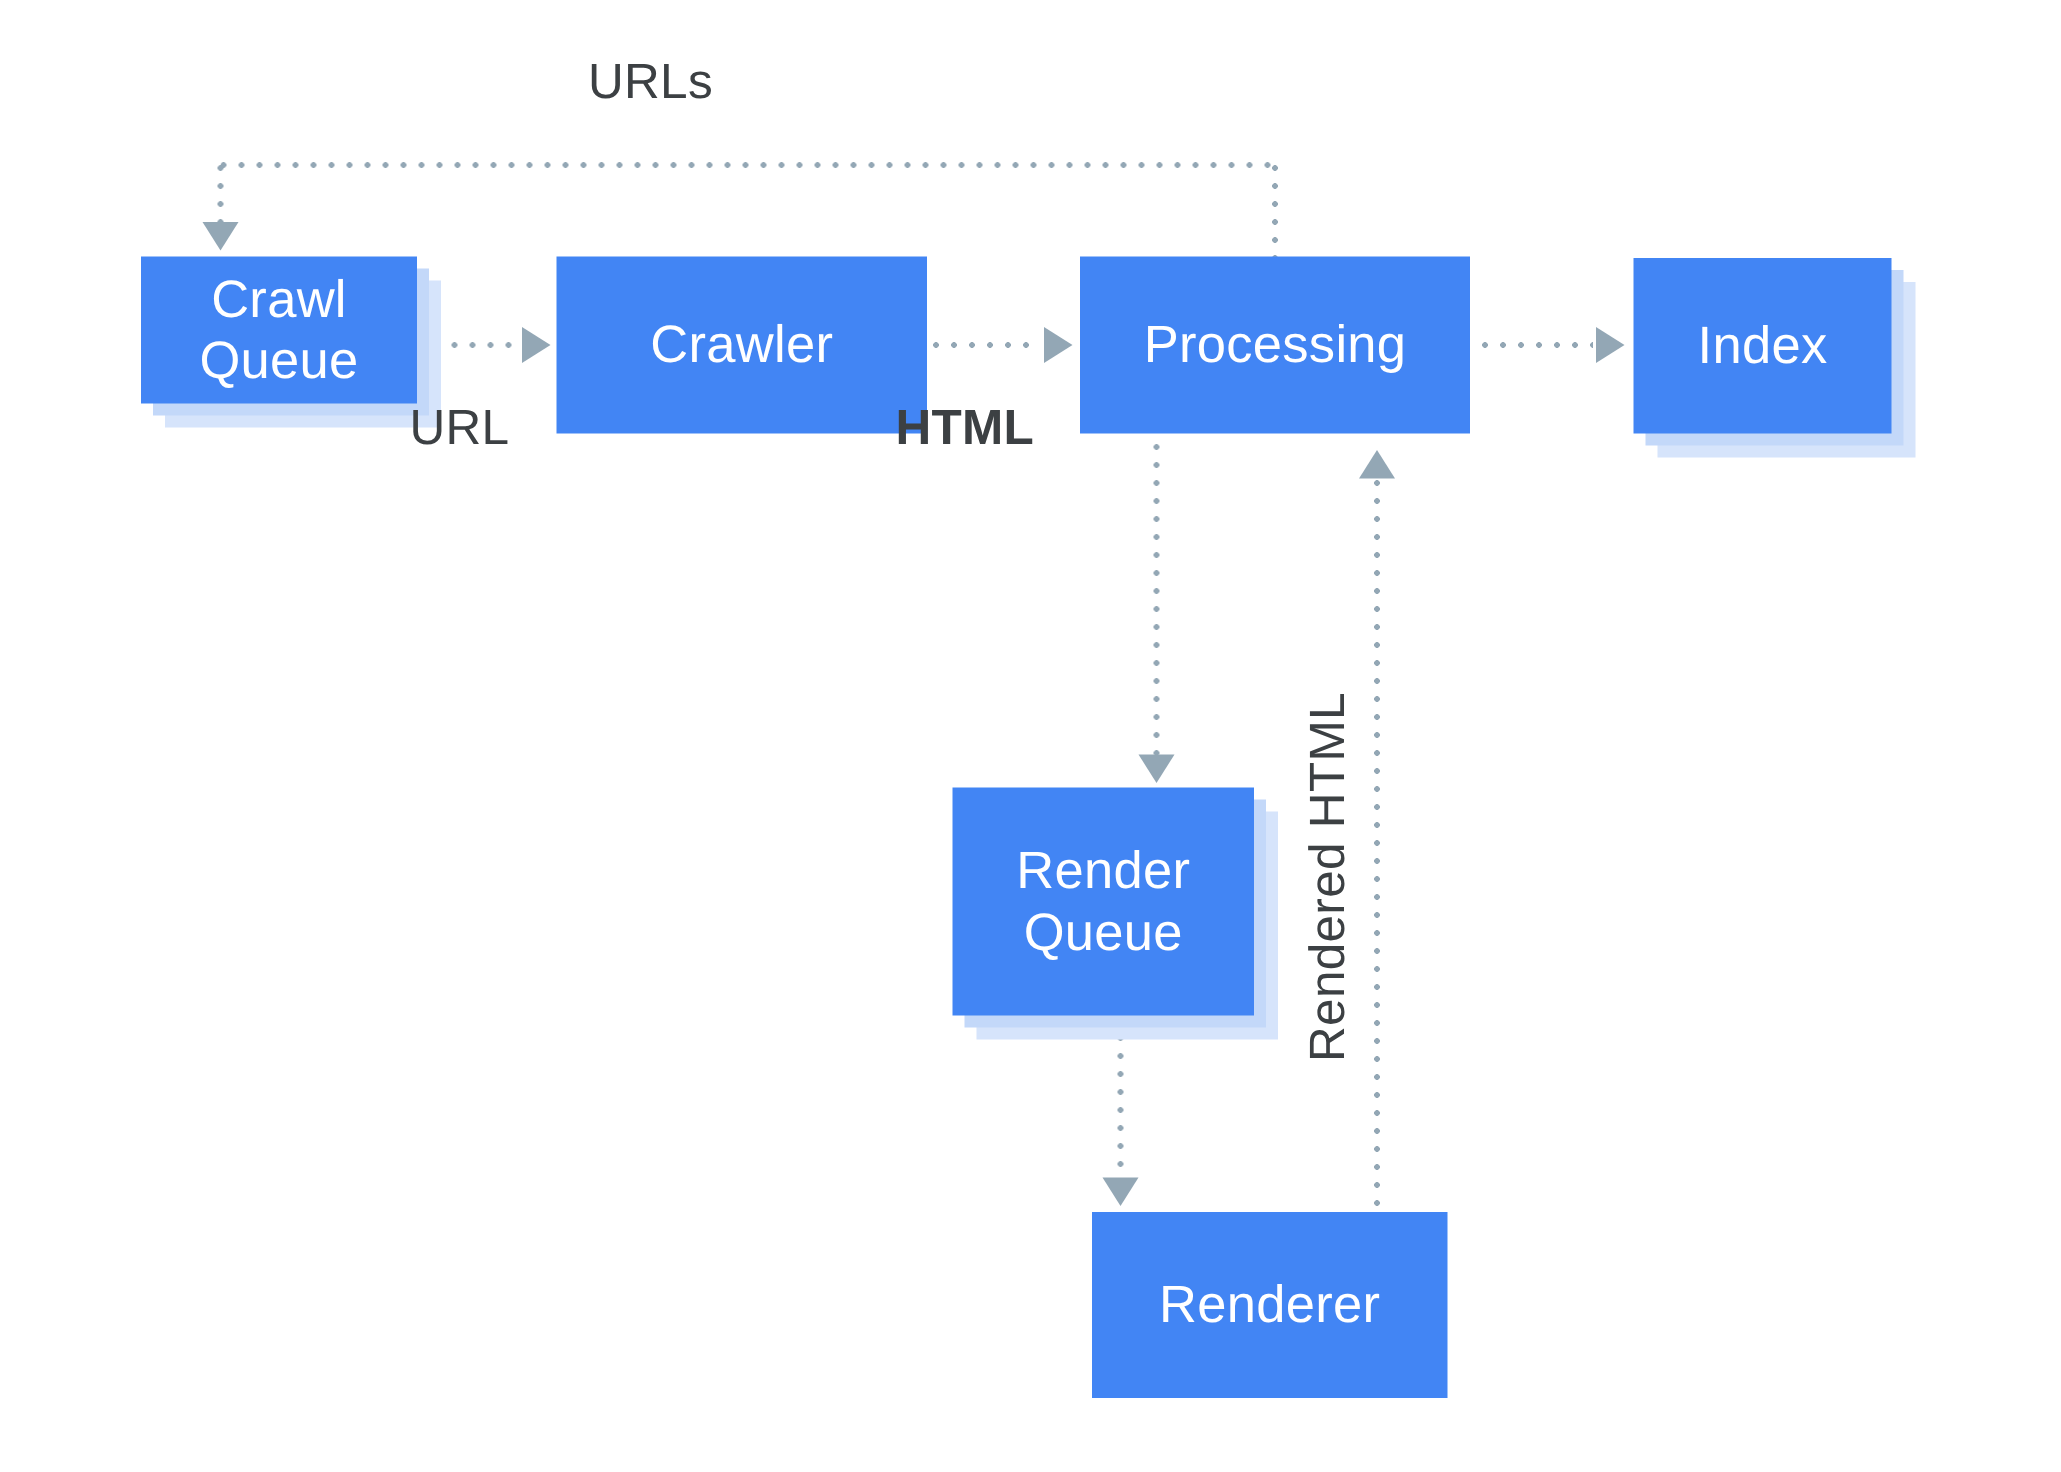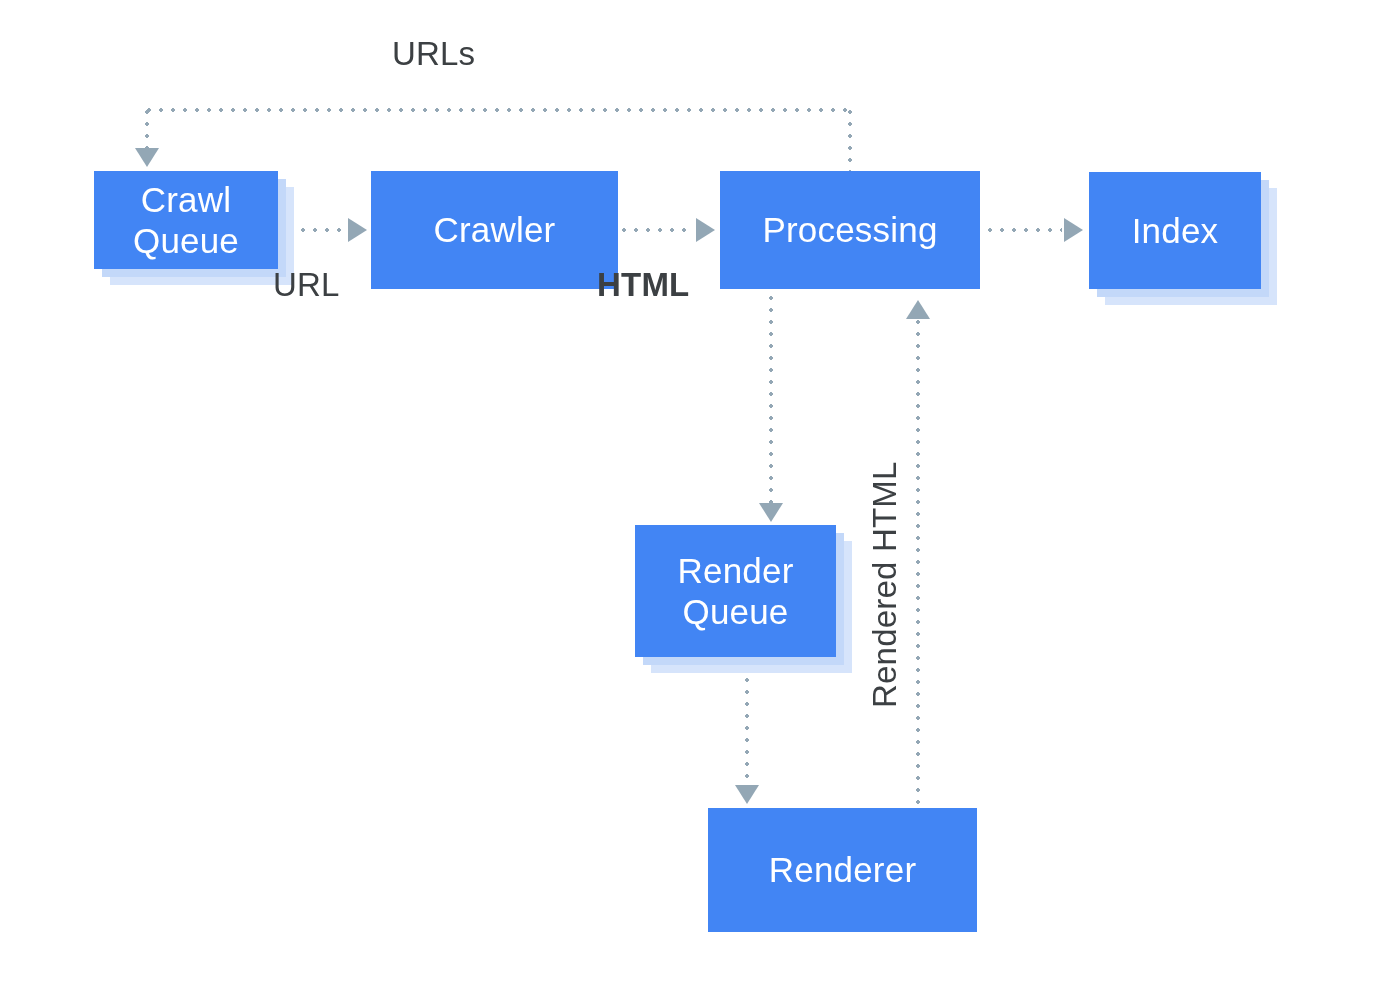--- a/index.html
+++ b/index.html
@@ -163,29 +163,29 @@
     <div class="node-label">Processing</div>
   </div>
 
   <div class="node" style="left:1089px; top:172px; width:172px; height:117px;">
     <div class="layer layer-back"></div>
     <div class="layer layer-mid"></div>
     <div class="layer layer-front"></div>
     <div class="node-label">Index</div>
   </div>
 
-  <div class="node" style="left:635px; top:525px; width:201px; height:132px;border-radius:24px;">
+  <div class="node" style="left:635px; top:525px; width:201px; height:152px;border-radius:24px;">
     <div class="layer layer-back"></div>
     <div class="layer layer-mid"></div>
     <div class="layer layer-front"></div>
     <div class="node-label">Render
 Queue</div>
   </div>
 
-  <div class="node" style="left:708px; top:808px; width:269px; height:124px;">
+  <div class="node" style="left:728px; top:808px; width:237px; height:124px;">
     <div class="layer layer-front"></div>
     <div class="node-label">Renderer</div>
   </div>
 
   <div class="edge-label" style="left:392px; top:35px;">URLs</div>
 
   <div class="edge-label" style="left:273px; top:266px;text-align:right;">URL</div>
 
   <div class="edge-label" style="left:597px; top:266px;font-weight:bold;">HTML</div>
 

